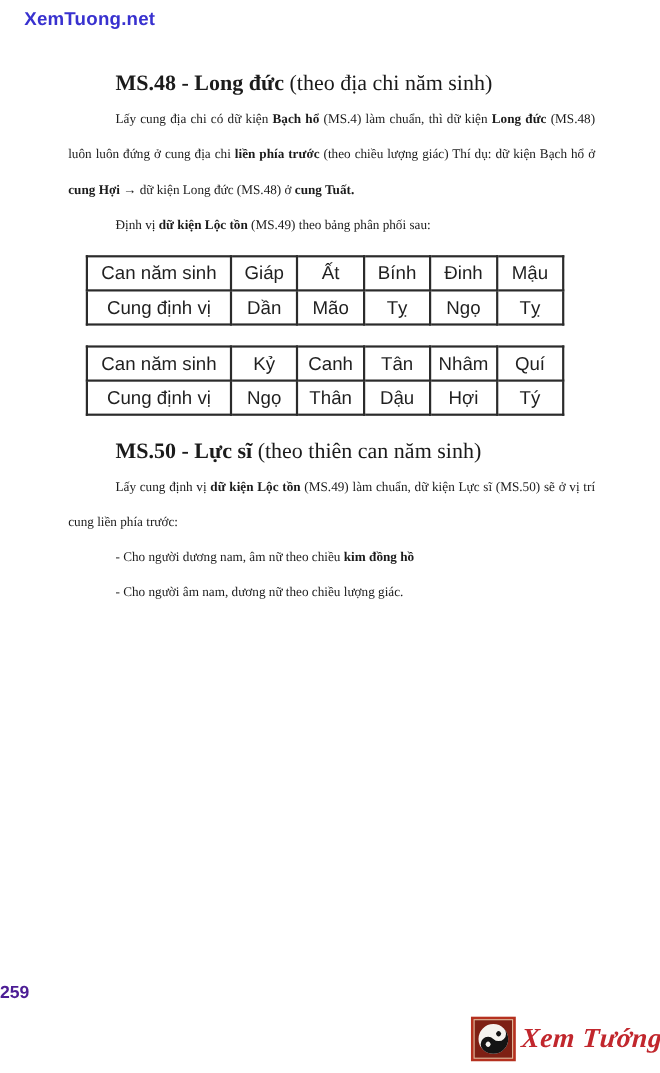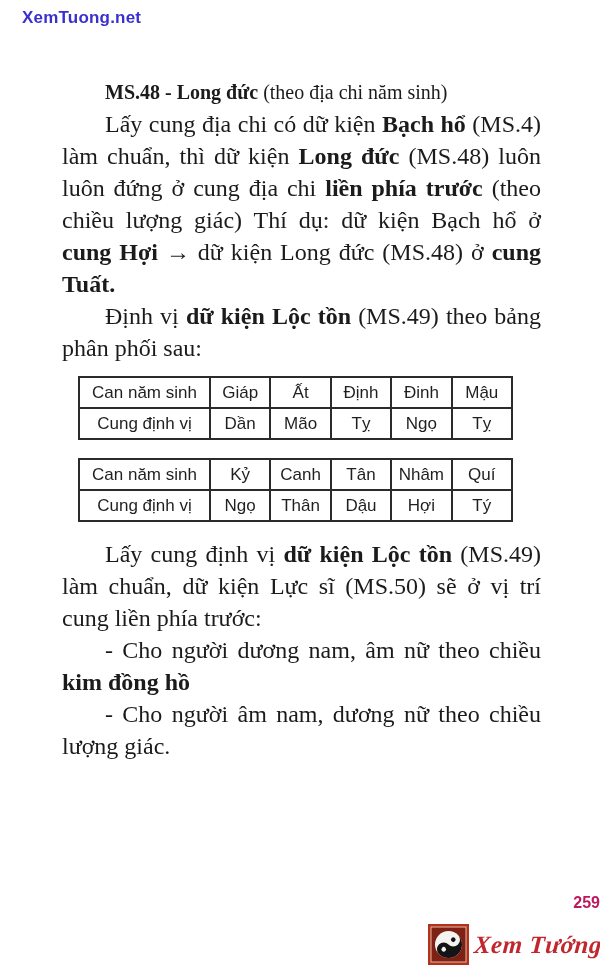--- a/index.html
+++ b/index.html
@@ -5,45 +5,45 @@
   html,body { margin:0; padding:0; background:#ffffff; }
   .page {
     position:relative; width:600px; height:975px; background:#ffffff;
     overflow:hidden; font-family:"Liberation Serif", serif; color:#1b1b1b;
   }
   .watermark {
     position:absolute; left:22px; top:8px;
     font-family:"Liberation Sans", sans-serif; font-size:17px; font-weight:bold;
     color:#3831cf; text-decoration:none; cursor:pointer; letter-spacing:0.2px;
   }
-  .content { position:absolute; left:62px; top:76px; width:479px; }
+  .content { position:absolute; left:62px; top:60px; width:479px; }
   .heading {
     margin:0; font-size:20px; line-height:32px; font-weight:normal;
     text-indent:43px; white-space:nowrap;
   }
   .para {
-    margin:0; font-size:24px; line-height:32px;
+    margin:0; font-size:12px; line-height:32px;
     text-align:justify; text-indent:43px;
   }
   .heading b, .para b { font-weight:bold; }
   table.dist {
     border-collapse:collapse; margin:12px 0 18px 16px;
     font-family:"Liberation Sans", sans-serif; font-size:17px; color:#1f1f1f;
     table-layout:fixed; width:435px;
   }
   table.dist.second { margin-top:0; margin-bottom:16px; }
   table.dist td {
     border:2px solid #2b2b2b; height:29px; text-align:center;
     padding:0 2px; overflow:hidden;
   }
   table.dist td.first { width:125px; }
   .pagenum {
-    position:absolute; left:0; width:600px; top:894px; text-align:right;
+    position:absolute; left:0; width:600px; top:894px; text-align:left;
     font-family:"Liberation Sans", sans-serif; font-size:16px; font-weight:bold;
-    color:#be185d;
+    color:#4c1d95;
   }
   .logo {
     position:absolute; left:428px; top:924px; display:flex; align-items:center;
   }
   .logo-square { display:block; }
   .logo-text {
     margin-left:5px; font-family:"Liberation Serif", serif;
     font-style:italic; font-weight:bold; font-size:25px; color:#c1272d;
     transform:skewX(-4deg); letter-spacing:0.5px; white-space:nowrap;
   }
@@ -61,21 +61,21 @@
     <p class="para"><span>Lấy cung địa chi có dữ kiện </span><b>Bạch hổ</b><span> (MS.4) làm chuẩn, thì dữ kiện </span><b>Long đức</b><span> (MS.48) luôn luôn đứng ở cung địa chi </span><b>liền phía trước</b><span> (theo chiều lượng giác) Thí dụ: dữ kiện Bạch hổ ở </span><b>cung Hợi</b><span> → dữ kiện Long đức (MS.48) ở </span><b>cung Tuất.</b></p>
 
     <p class="para"><span>Định vị </span><b>dữ kiện Lộc tồn</b><span> (MS.49) theo bảng phân phối sau:</span></p>
 
     <table class="dist">
       <tbody>
         <tr>
             <td class="first">Can năm sinh</td>
             <td>Giáp</td>
             <td>Ất</td>
-            <td>Định</td>
+            <td>Bính</td>
             <td>Đinh</td>
             <td>Mậu</td>
           </tr>
         <tr>
             <td class="first">Cung định vị</td>
             <td>Dần</td>
             <td>Mão</td>
             <td>Tỵ</td>
             <td>Ngọ</td>
             <td>Tỵ</td>
@@ -97,20 +97,21 @@
             <td class="first">Cung định vị</td>
             <td>Ngọ</td>
             <td>Thân</td>
             <td>Dậu</td>
             <td>Hợi</td>
             <td>Tý</td>
           </tr>
       </tbody>
     </table>
 
+    <h3 class="heading"><b>MS.50 - Lực sĩ</b><span> (theo thiên can năm sinh)</span></h3>
     <p class="para"><span>Lấy cung định vị </span><b>dữ kiện Lộc tồn</b><span> (MS.49) làm chuẩn, dữ kiện Lực sĩ (MS.50) sẽ ở vị trí cung liền phía trước:</span></p>
     <p class="para"><span>- Cho người dương nam, âm nữ theo chiều </span><b>kim đồng hồ</b></p>
     <p class="para"><span>- Cho người âm nam, dương nữ theo chiều lượng giác.</span></p>
 
   </div>
 
   <div class="pagenum">259</div>
 
   <div class="logo">
     <svg class="logo-square" width="41" height="41" viewBox="0 0 41 41">

